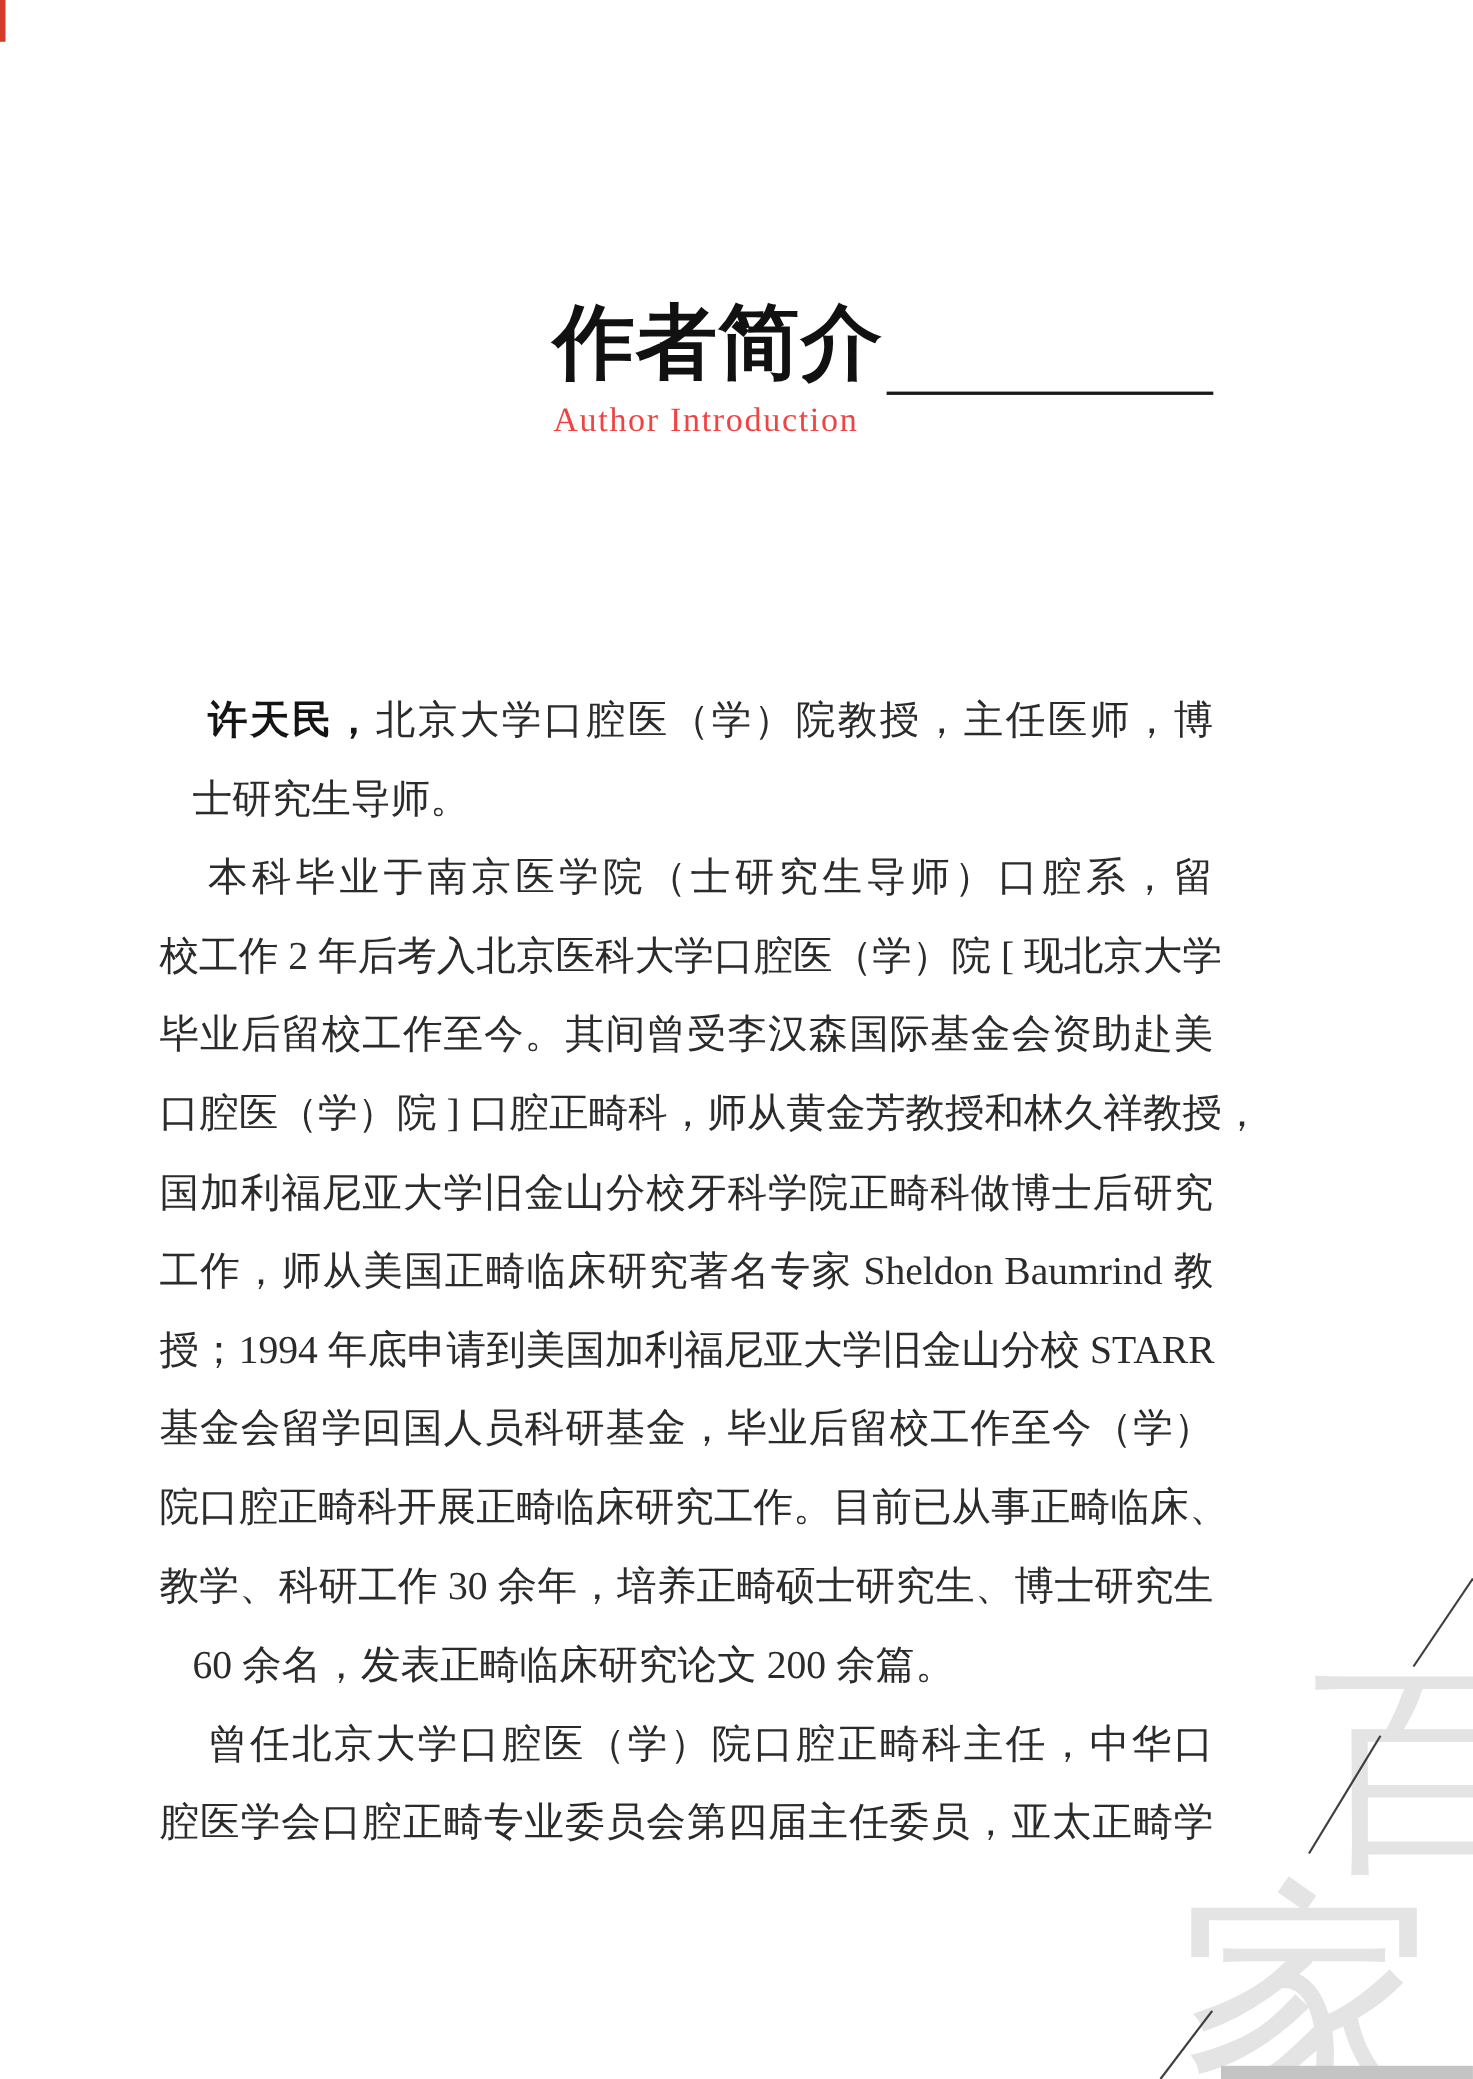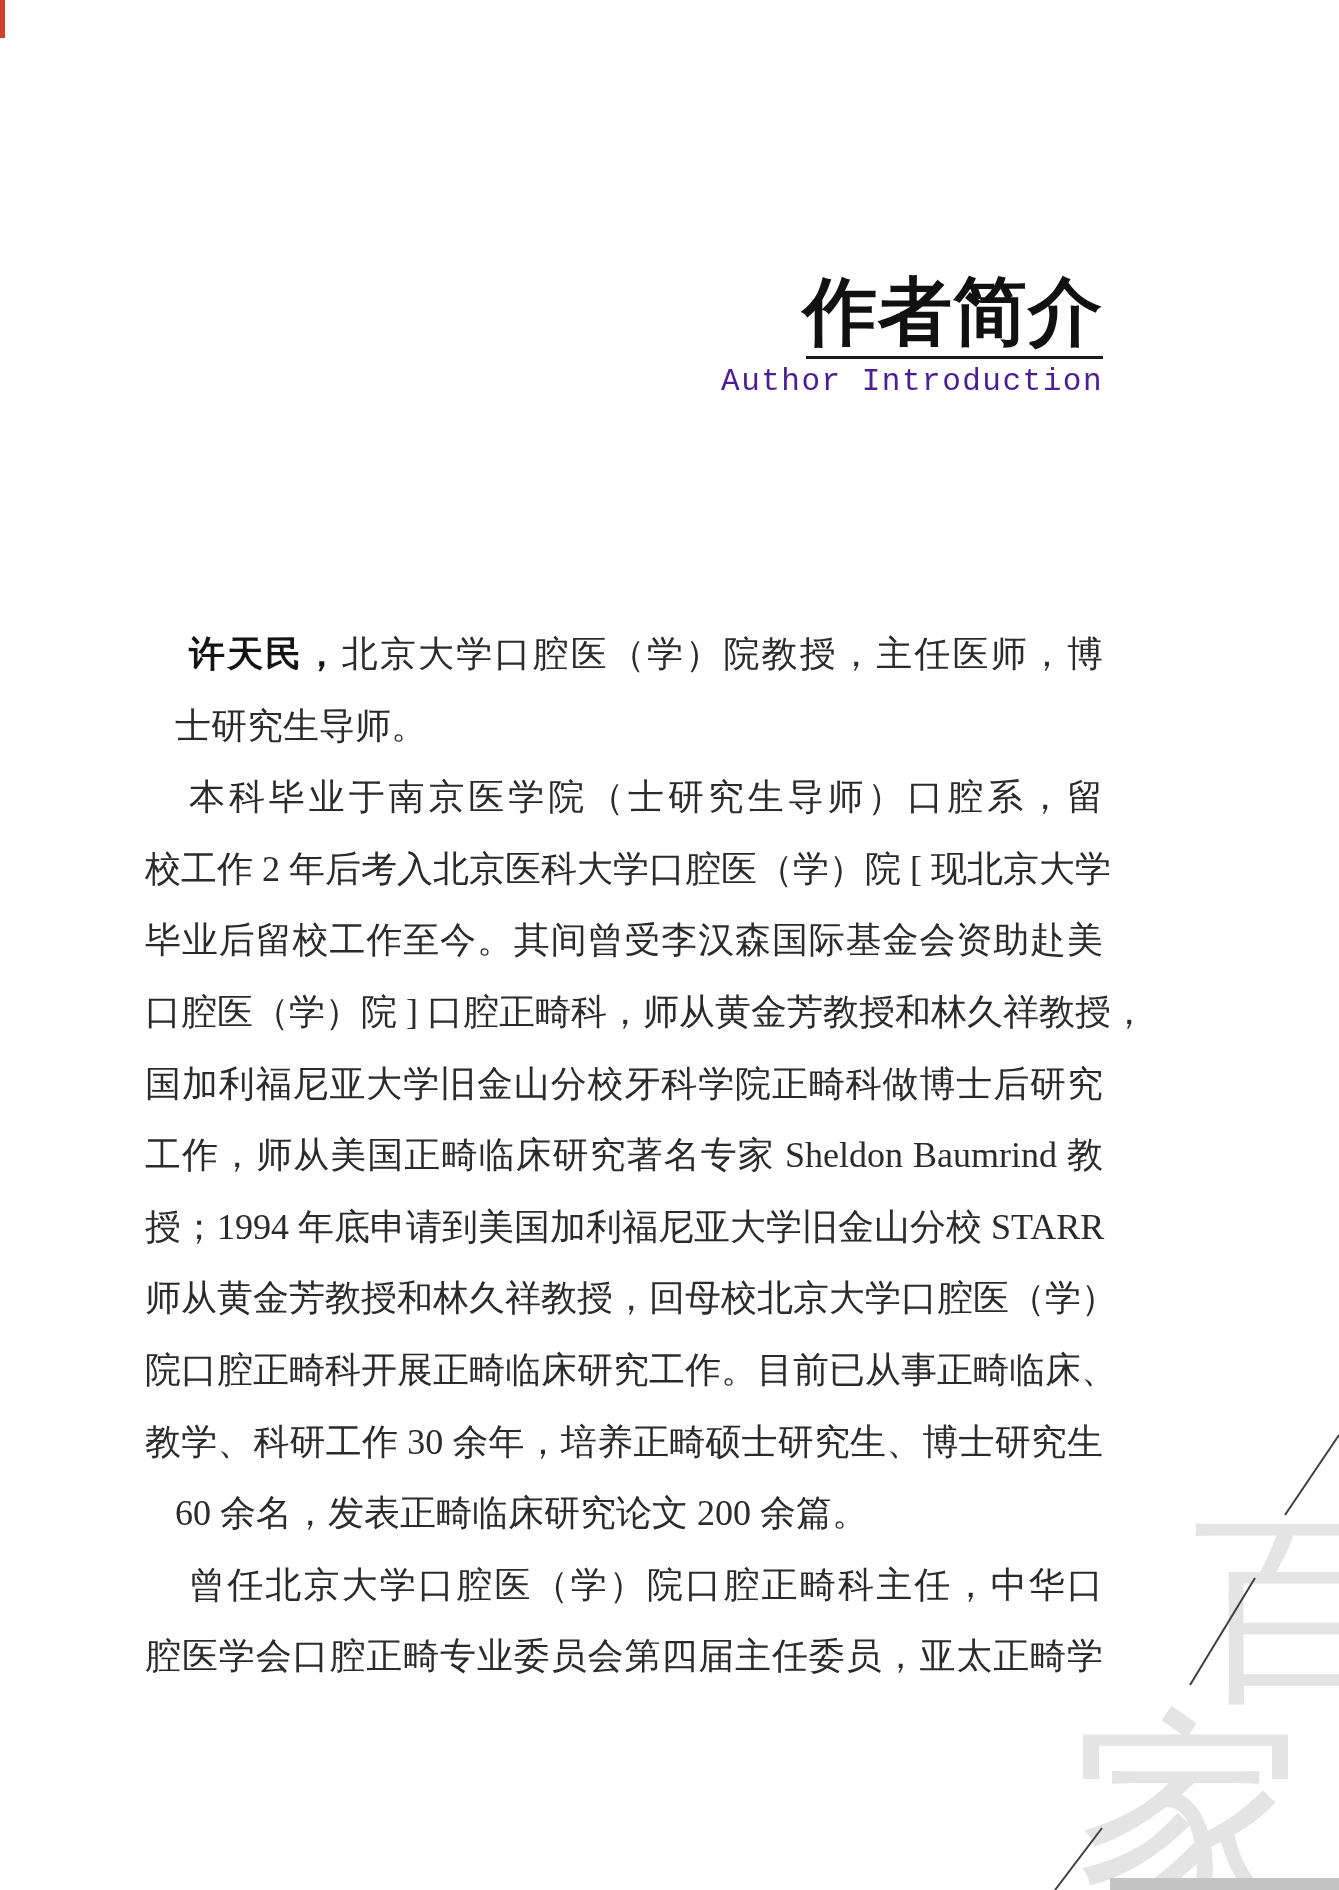--- a/index.html
+++ b/index.html
@@ -13,43 +13,42 @@
   .red-mark {
     position: absolute; left: 0; top: 0;
     width: 5px; height: 38px;
     background: #d23c2a;
   }
   
   .header {
     position: absolute;
     top: 270px; right: 236px;
     width: 600px;
-    text-align: right;
   }
   .title {
     font-size: 74px;
     line-height: 82px;
     font-weight: 700;
     color: #111111;
     letter-spacing: 1px;
     font-family: "DejaVu Serif", serif;
   }
   .title-underline {
     margin-top: 4px;
     margin-left: 303px;
     height: 3px;
     background: #1a1a1a;
   }
   .subtitle {
     margin-top: 5px;
     font-size: 31px;
     line-height: 36px;
-    color: #4c1d95;
+    color: #ef4444;
     letter-spacing: 1.5px;
-    font-family: Liberation Mono, monospace;
+    font-family: Liberation Serif, serif;
   }
   
   .body-text {
     position: absolute;
     left: 145px; top: 619px;
     width: 958px;
     color: #2b2b2b;
   }
   .line {
     height: 71.6px;
@@ -119,21 +118,21 @@
     <div class="line">
     <span class="bold-name"></span><span class="line-text">国加利福尼亚大学旧金山分校牙科学院正畸科做博士后研究</span>
   </div>
     <div class="line">
     <span class="bold-name"></span><span class="line-text">工作，师从美国正畸临床研究著名专家 Sheldon Baumrind 教</span>
   </div>
     <div class="line">
     <span class="bold-name"></span><span class="line-text">授；1994 年底申请到美国加利福尼亚大学旧金山分校 STARR</span>
   </div>
     <div class="line">
-    <span class="bold-name"></span><span class="line-text">师从黄金芳教授和林久祥教授，回母校北京大学口腔医（学）</span>
+    <span class="bold-name"></span><span class="line-text">基金会留学回国人员科研基金，毕业后留校工作至今（学）</span>
   </div>
     <div class="line">
     <span class="bold-name"></span><span class="line-text">院口腔正畸科开展正畸临床研究工作。目前已从事正畸临床、</span>
   </div>
     <div class="line">
     <span class="bold-name"></span><span class="line-text">教学、科研工作 30 余年，培养正畸硕士研究生、博士研究生</span>
   </div>
     <div class="line flush">
     <span class="bold-name"></span><span class="line-text">60 余名，发表正畸临床研究论文 200 余篇。</span>
   </div>

